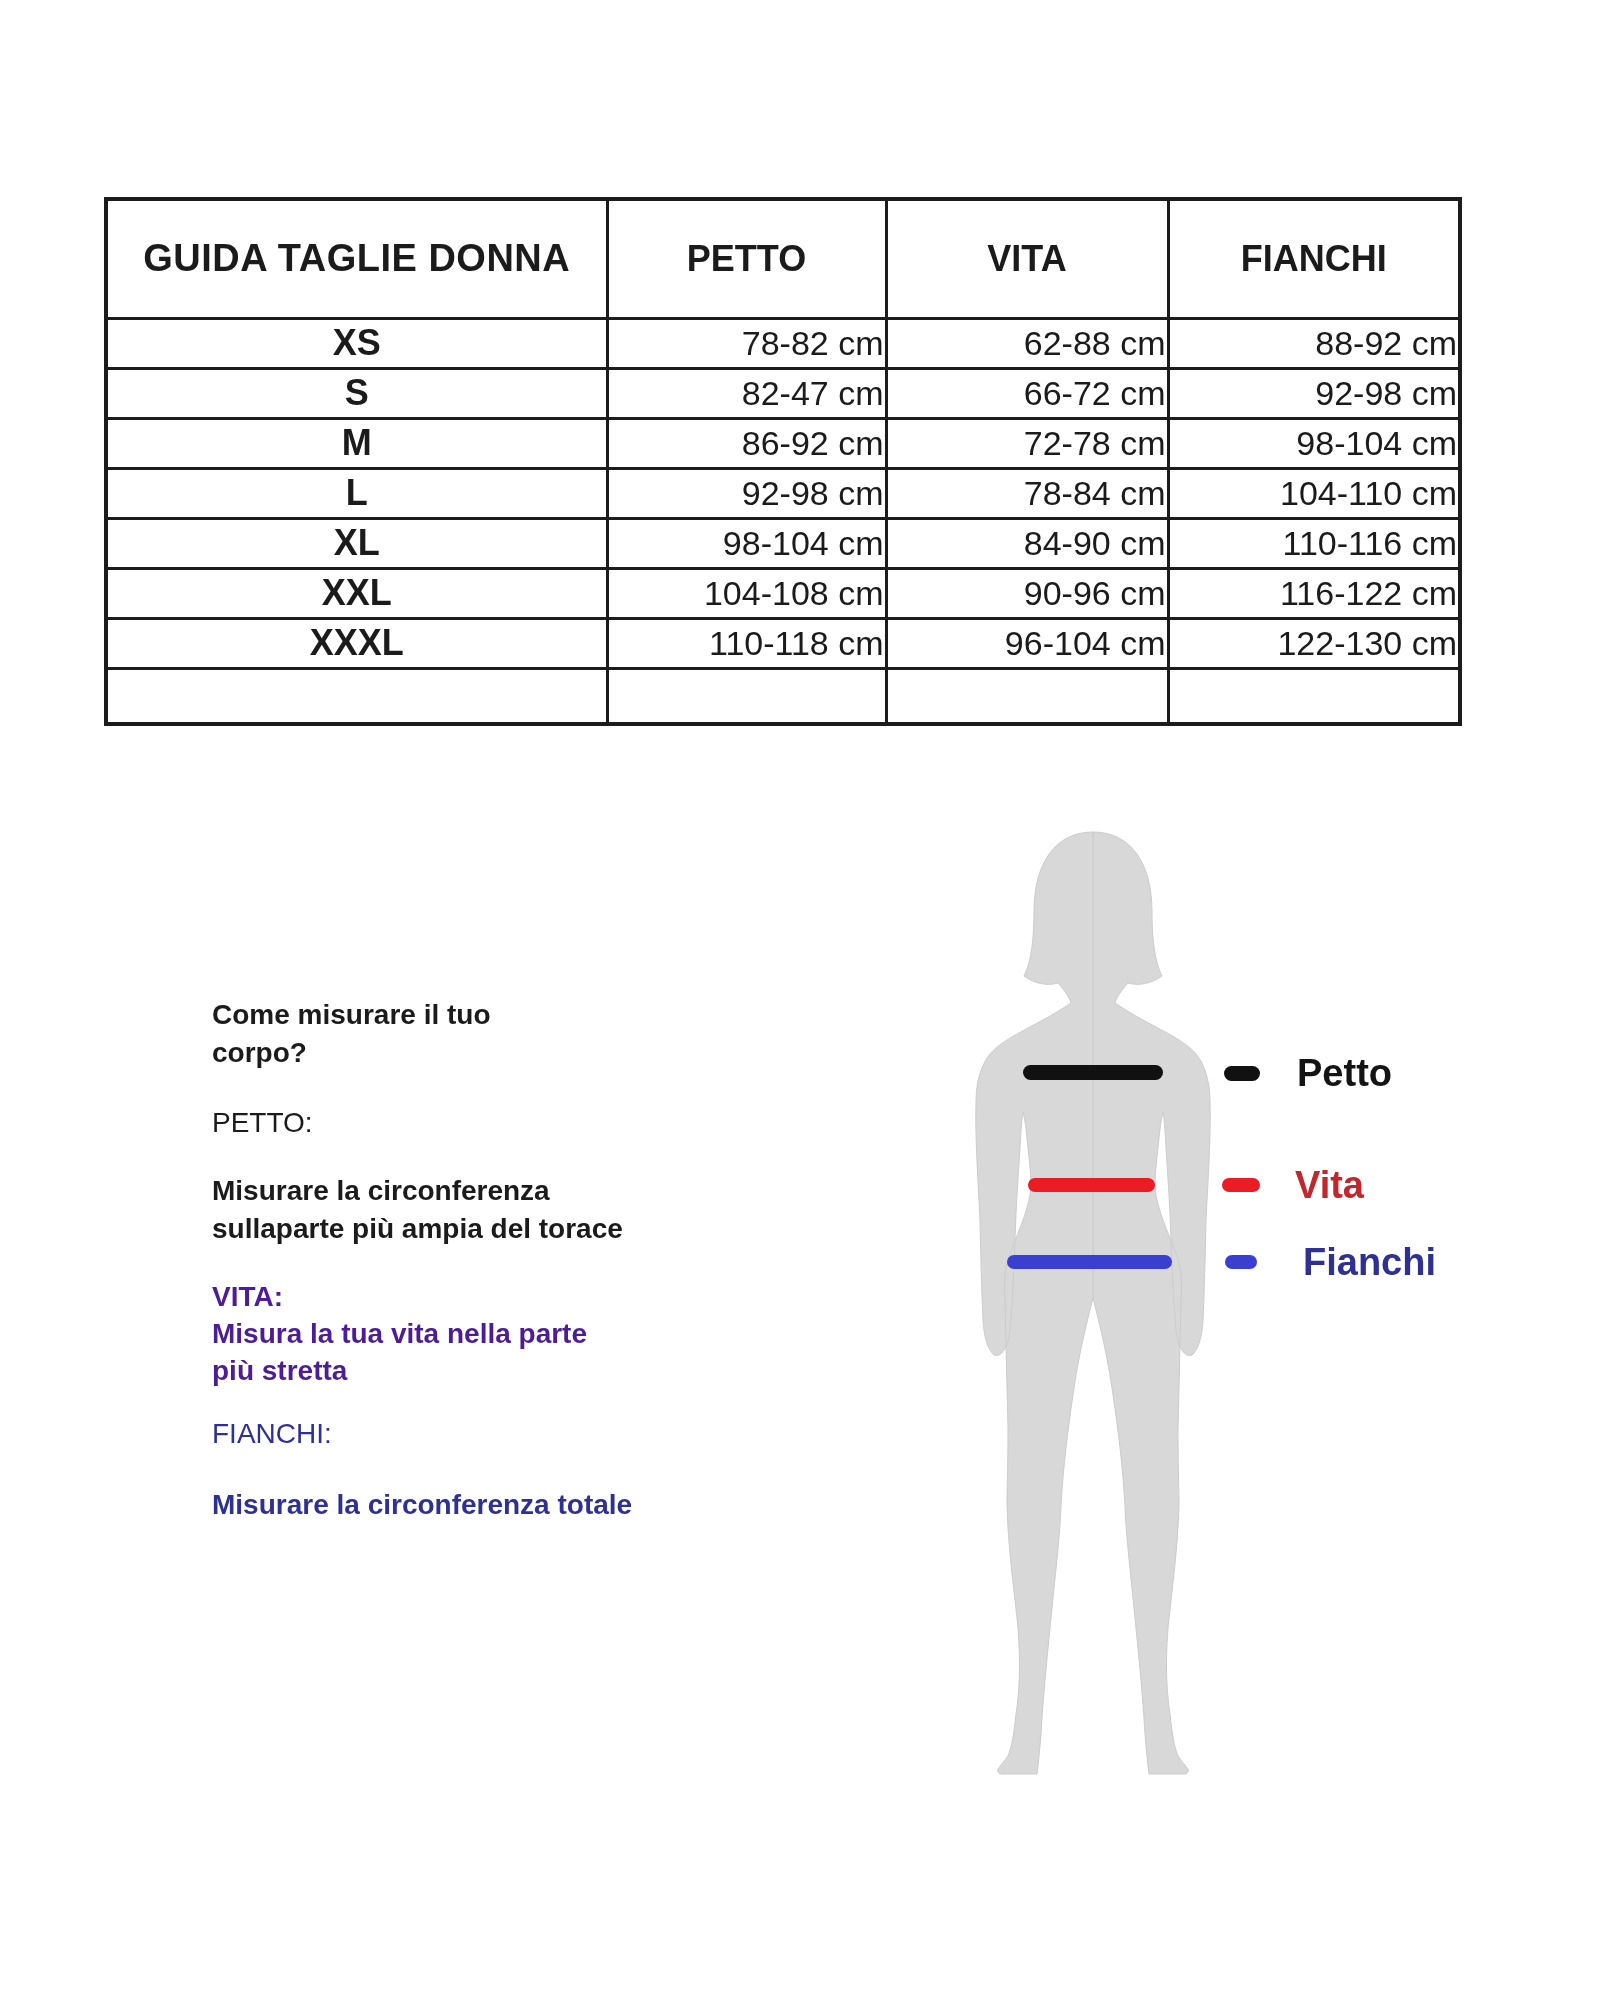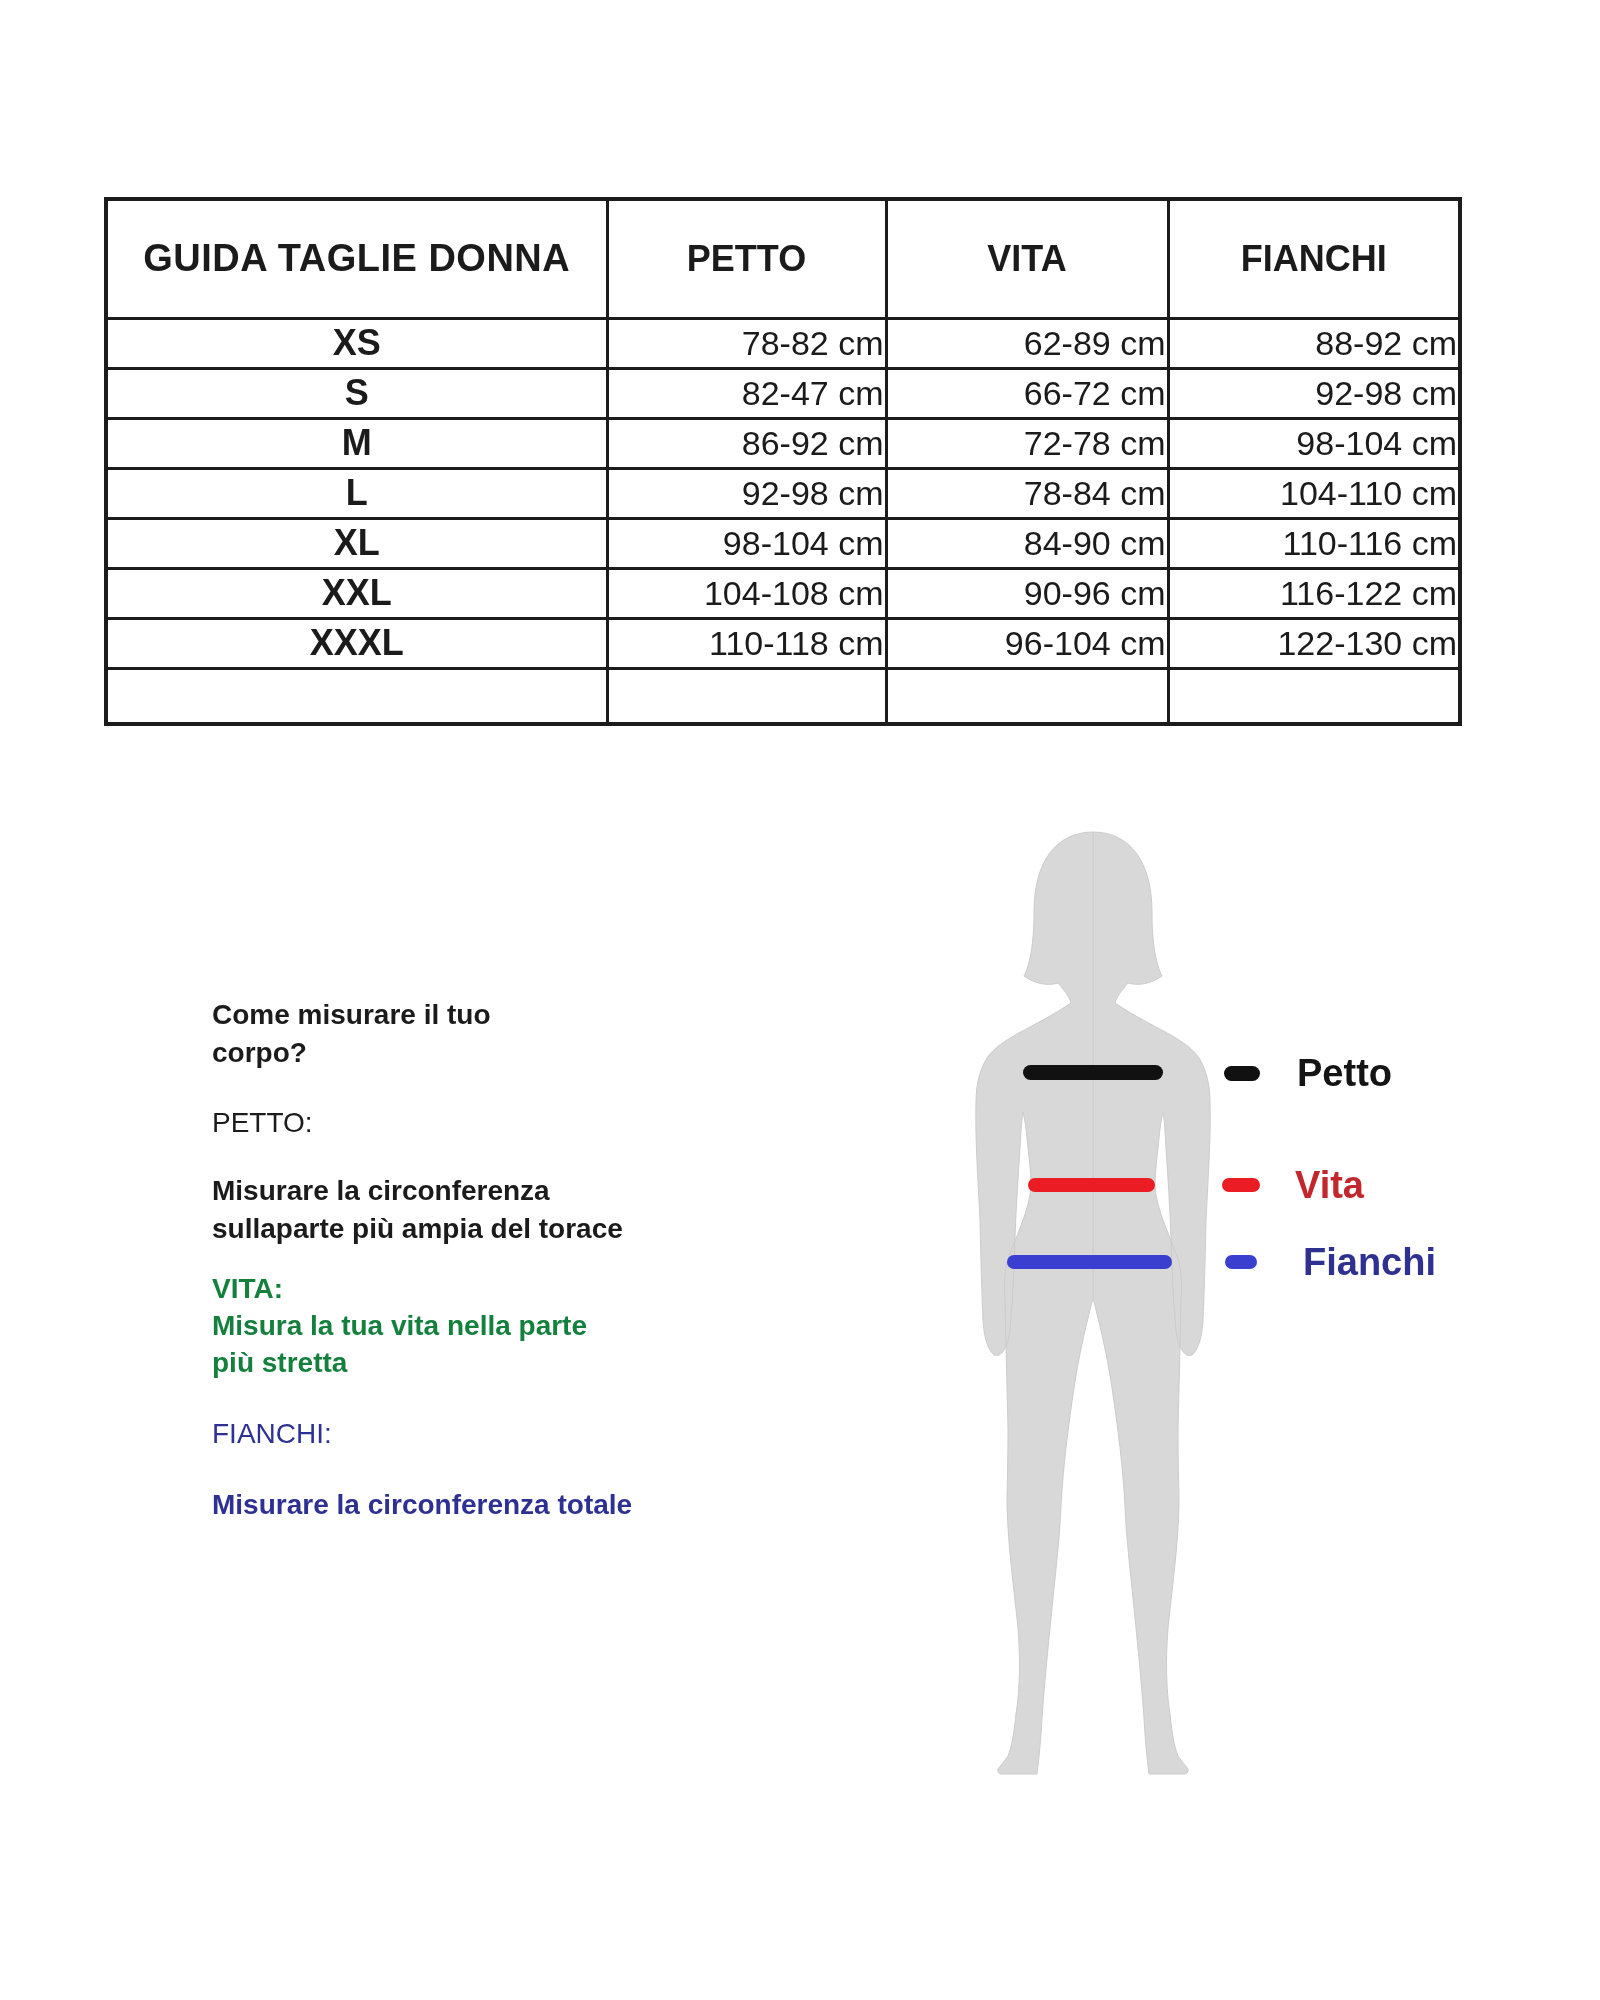--- a/index.html
+++ b/index.html
@@ -65,21 +65,21 @@
       <tbody>
         <tr class="hdr">
           <th class="title-cell">GUIDA TAGLIE DONNA</th>
           <th class="col-head">PETTO</th>
           <th class="col-head">VITA</th>
           <th class="col-head">FIANCHI</th>
         </tr>
         <tr class="data">
           <td class="size-cell">XS</td>
           <td class="val-cell">78-82 cm</td>
-          <td class="val-cell">62-89 cm</td>
+          <td class="val-cell">62-88 cm</td>
           <td class="val-cell">88-92 cm</td>
         </tr>
         <tr class="data">
           <td class="size-cell">S</td>
           <td class="val-cell">82-47 cm</td>
           <td class="val-cell">66-72 cm</td>
           <td class="val-cell">92-98 cm</td>
         </tr>
         <tr class="data">
           <td class="size-cell">M</td>
@@ -126,21 +126,21 @@
     <div>corpo?</div>
   </div>
 
   <div class="ins ins-petto-label">PETTO:</div>
 
   <div class="ins ins-petto-desc">
     <div>Misurare la circonferenza</div>
     <div>sullaparte più ampia del torace</div>
   </div>
 
-  <div class="ins ins-vita" style="color: #15803d;">
+  <div class="ins ins-vita" style="color: #4c1d95; margin-top: 8px;">
     <div>VITA:</div>
     <div>Misura la tua vita nella parte</div>
     <div>più stretta</div>
   </div>
 
   <div class="ins ins-fianchi-label" style="color: rgb(46, 49, 146);">FIANCHI:</div>
 
   <div class="ins ins-fianchi-desc" style="color: rgb(46, 49, 146);">
     <div>Misurare la circonferenza totale</div>
   </div>

